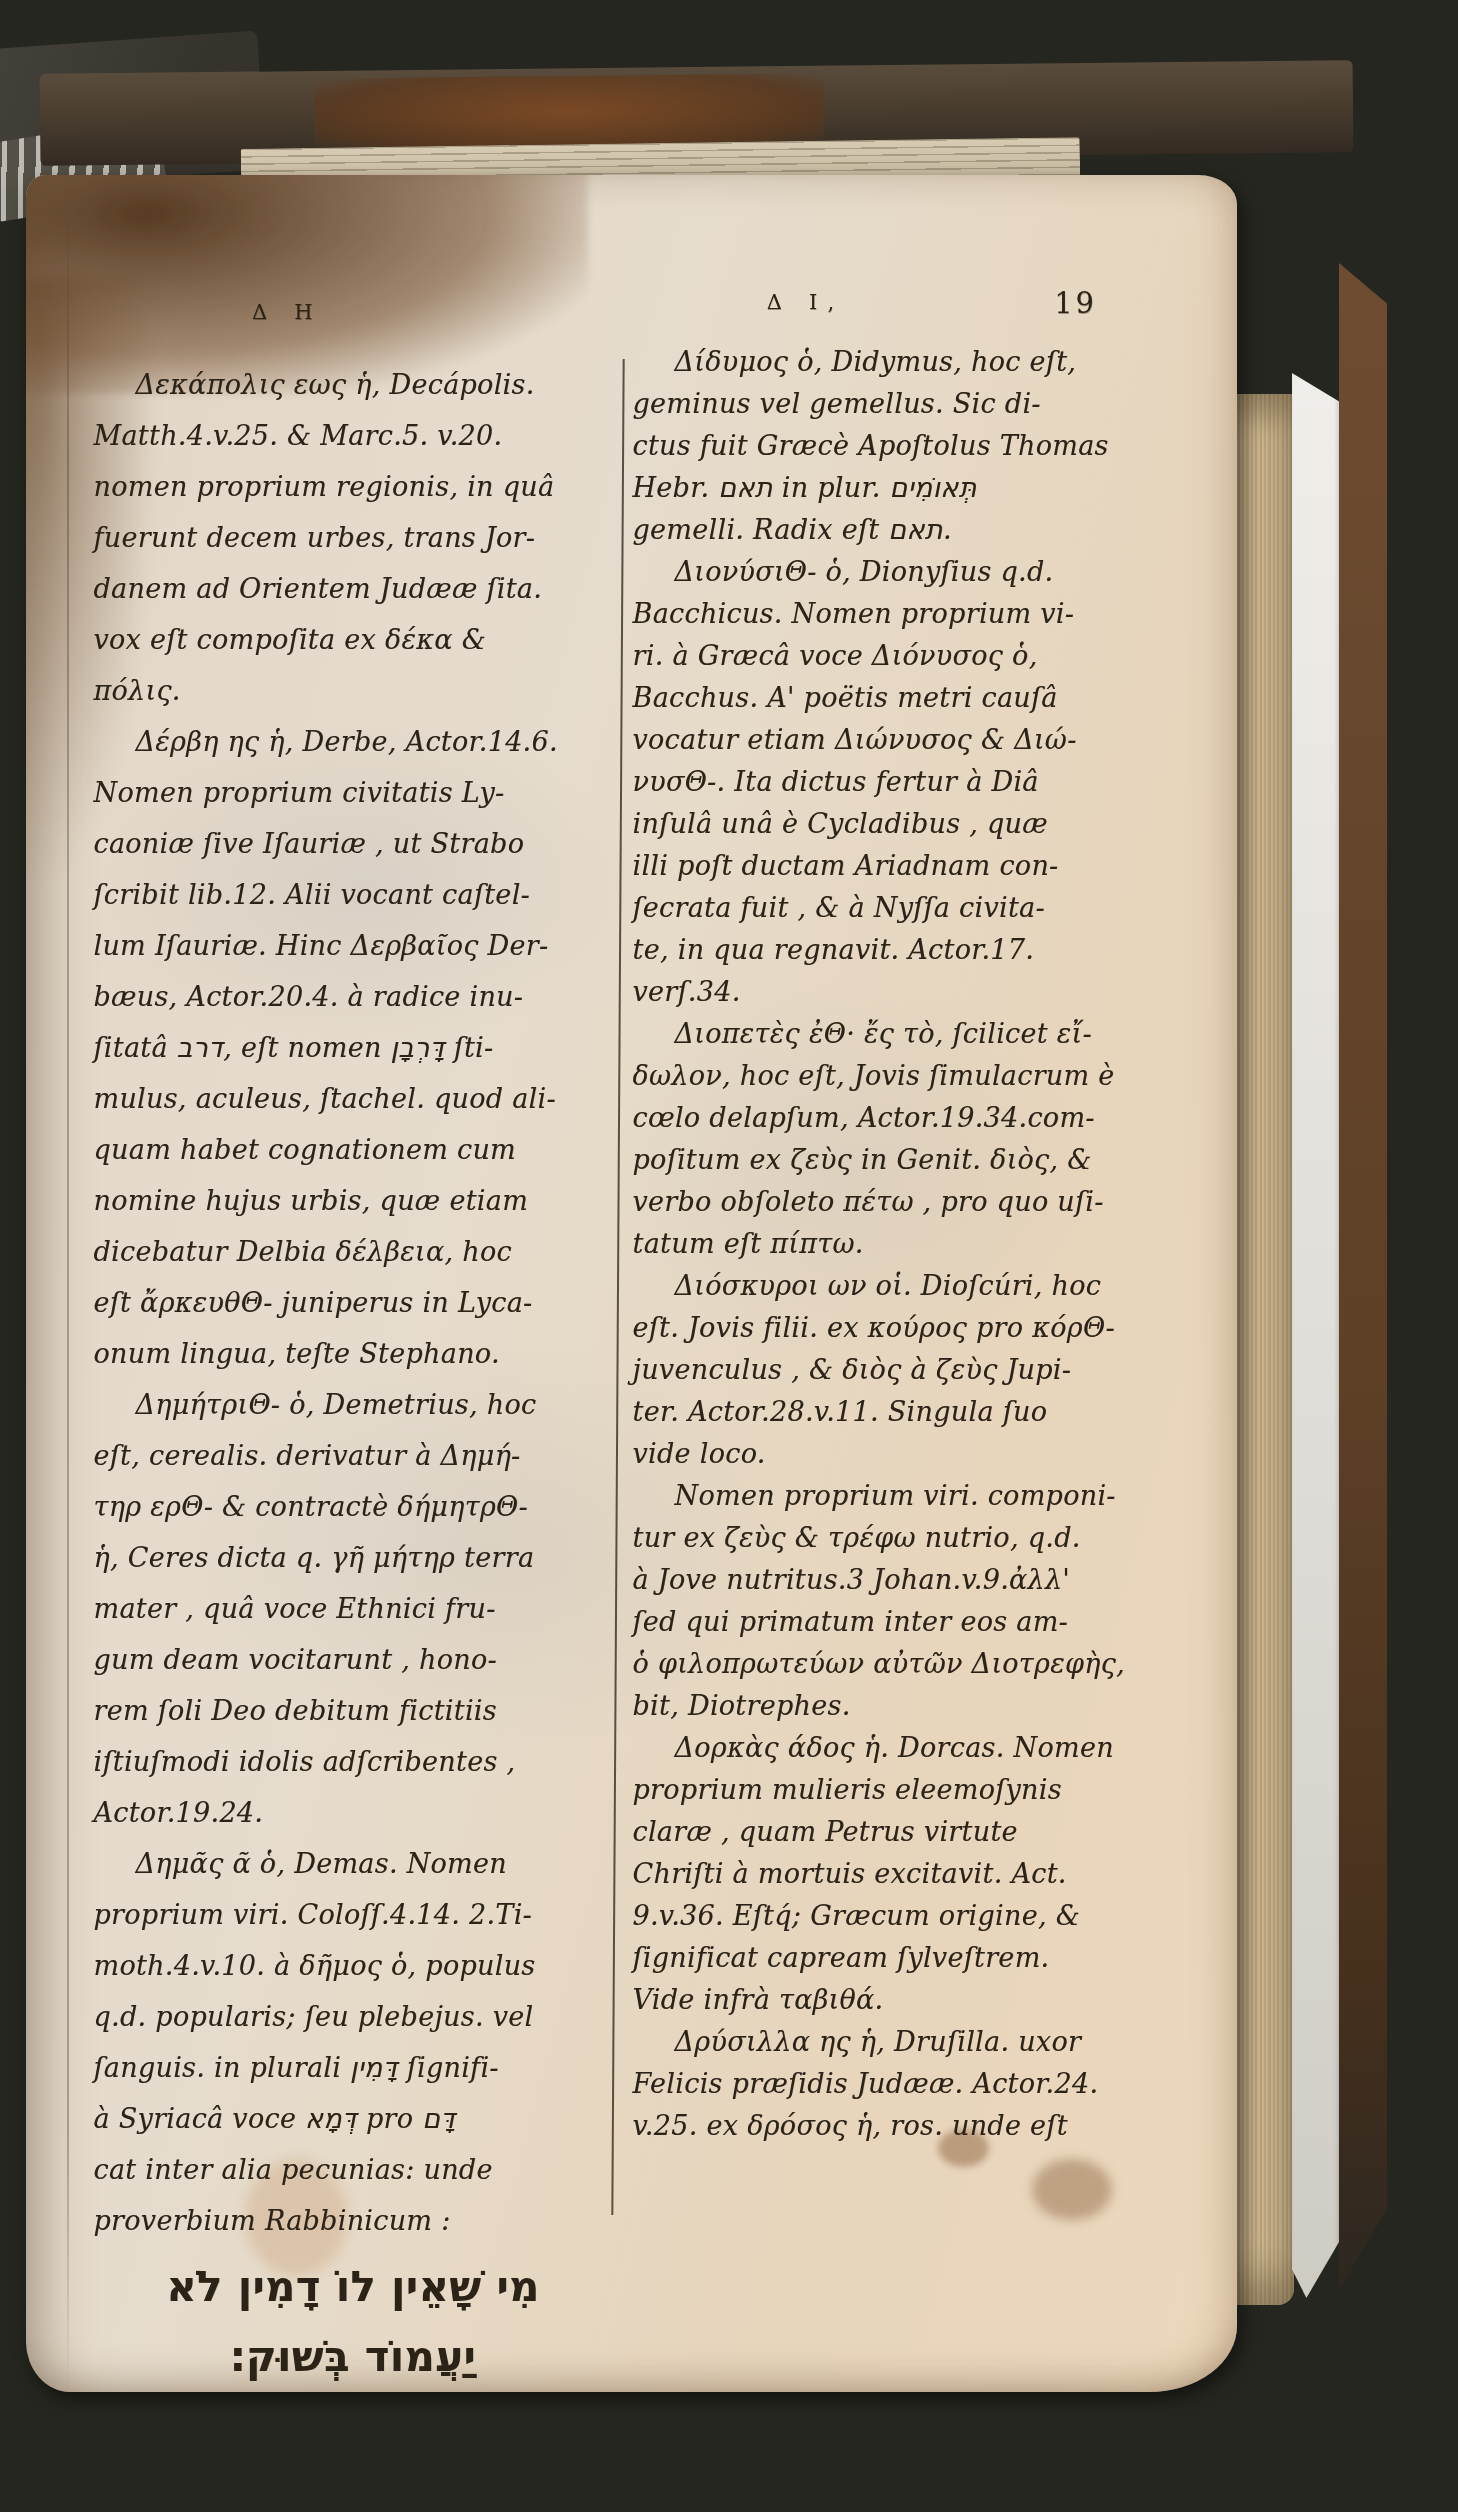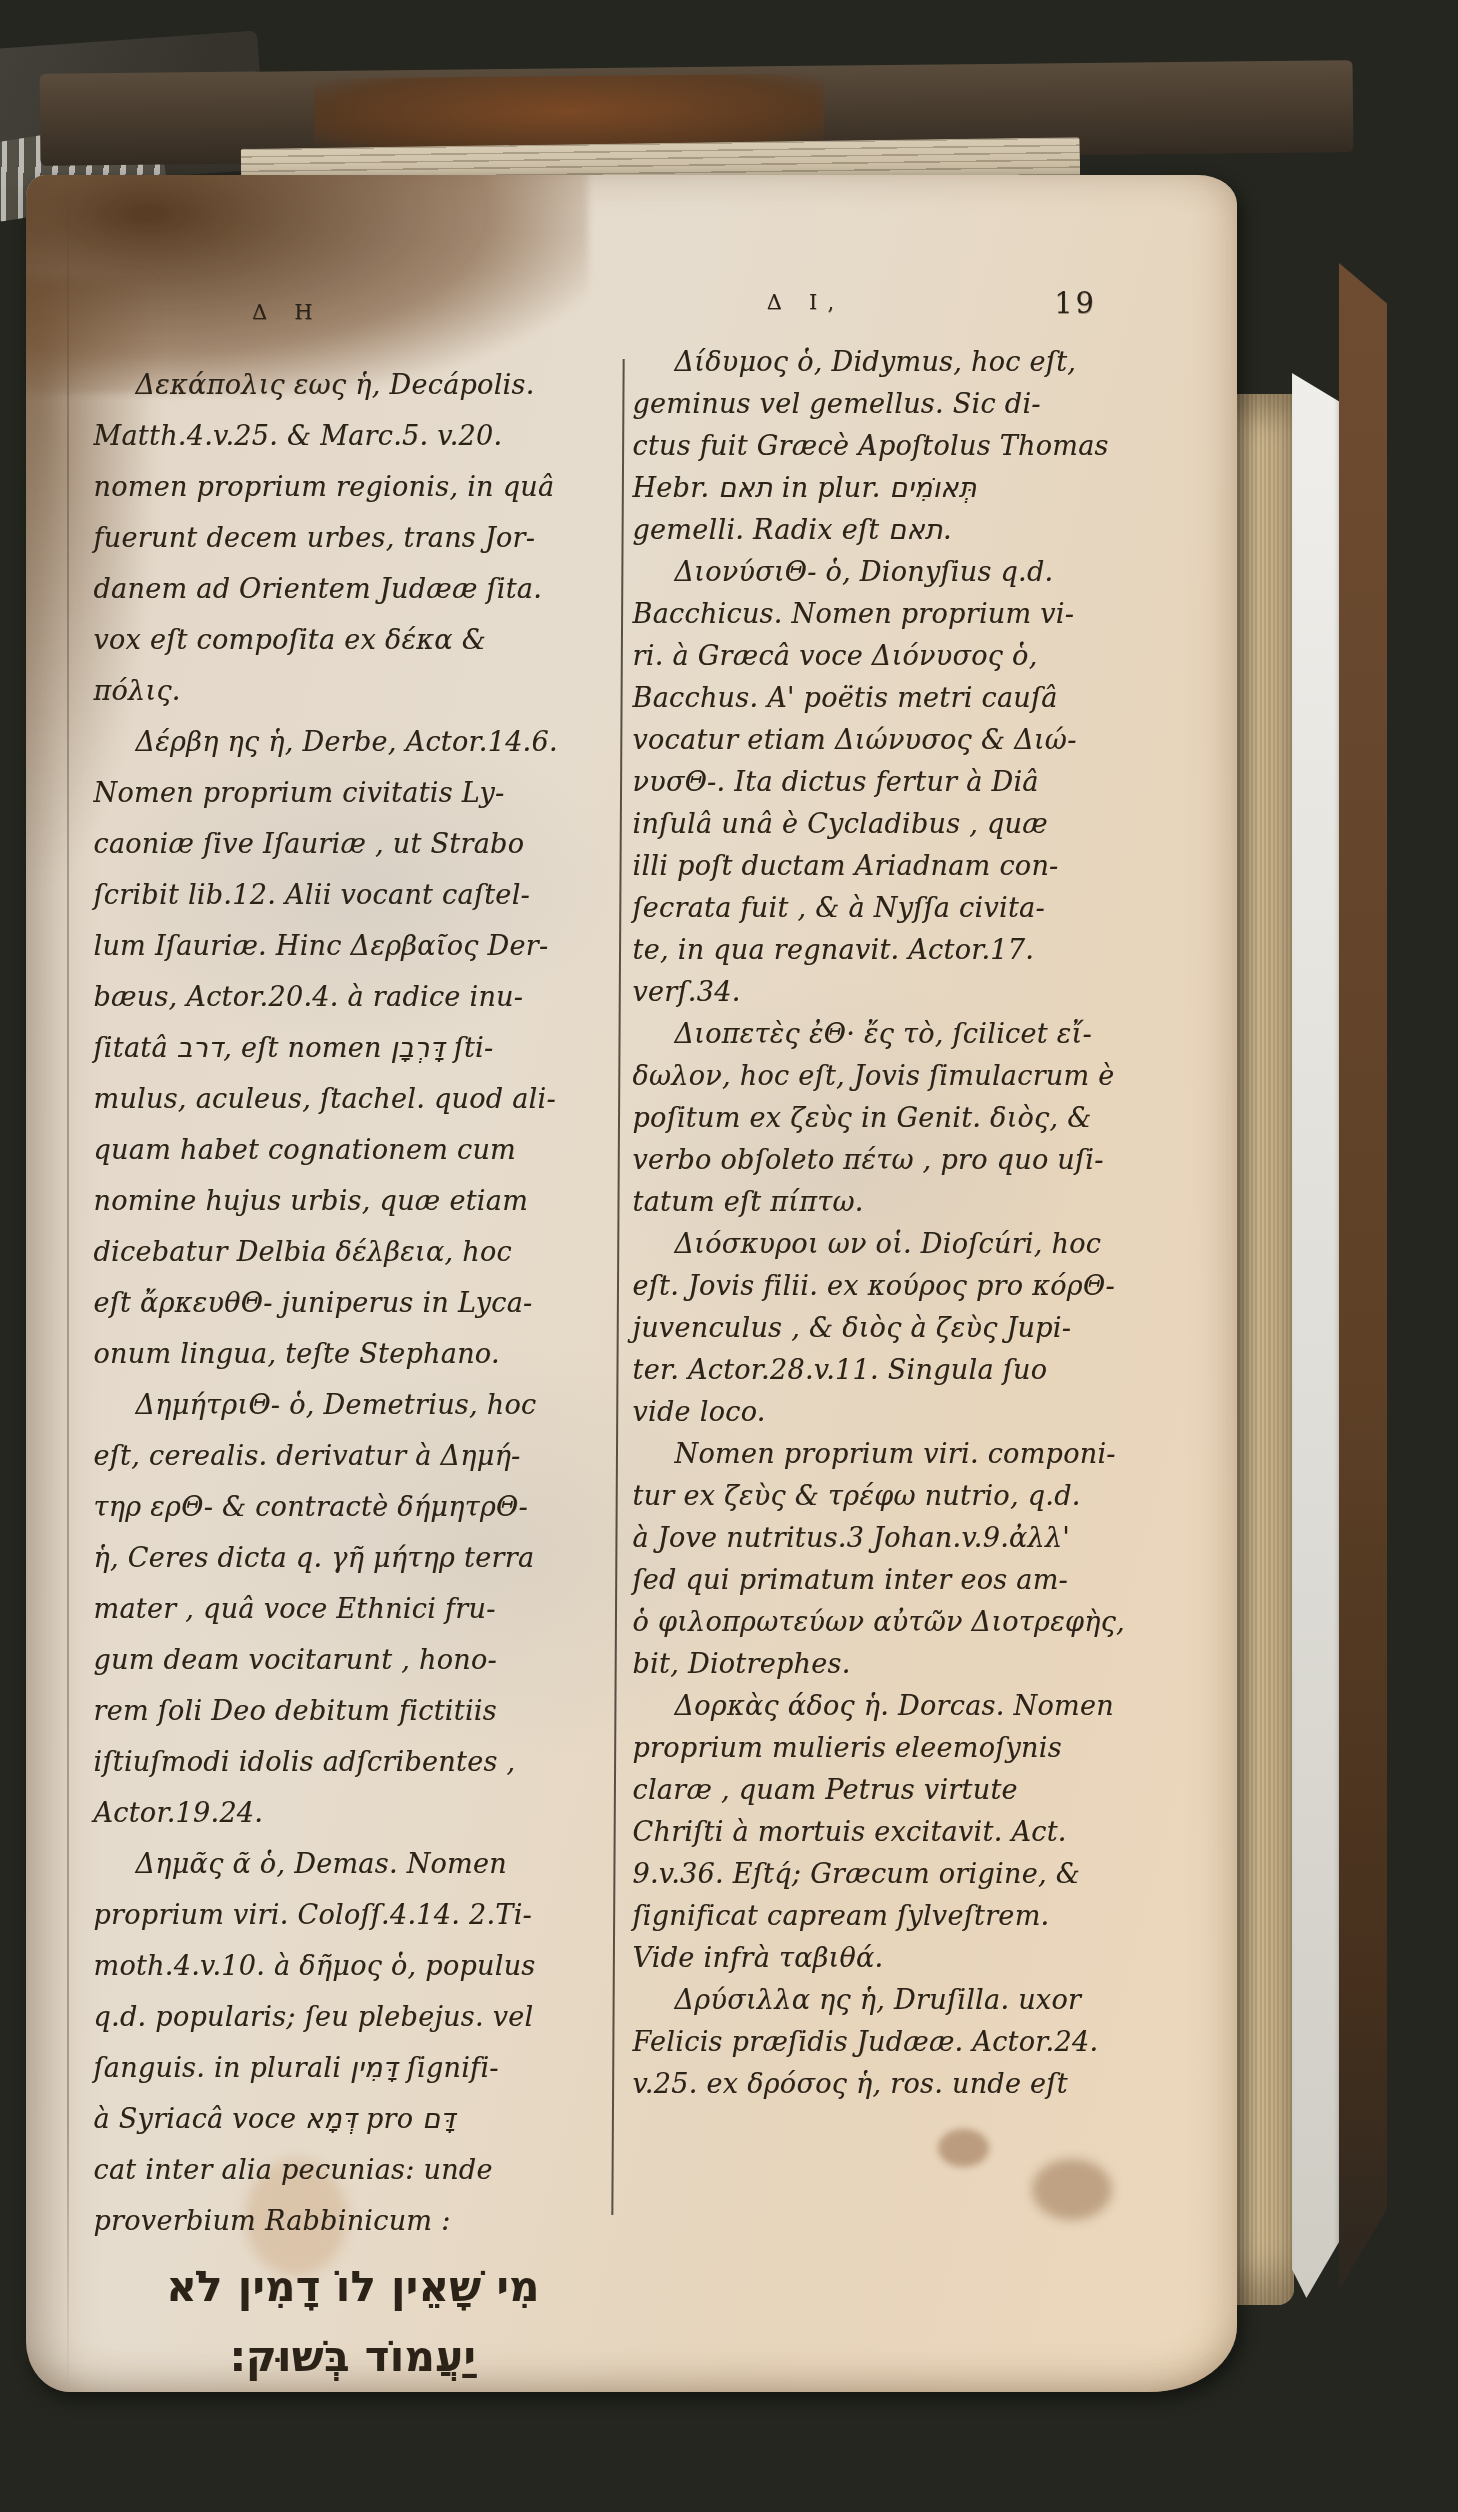--- a/index.html
+++ b/index.html
@@ -182,20 +182,21 @@
         <div class="line">νυσΘ-.  Ita dictus fertur à Diâ</div>
         <div class="line">inſulâ unâ è Cycladibus , quæ</div>
         <div class="line">illi poſt ductam Ariadnam con-</div>
         <div class="line">ſecrata fuit , &amp; à Nyſſa civita-</div>
         <div class="line">te, in qua regnavit.  Actor.17.</div>
         <div class="line">verſ.34.</div>
       </div>
       <div class="para entry">
         <div class="line">Διοπετὲς ἐΘ· ἔς τὸ, ſcilicet εἴ-</div>
         <div class="line">δωλον, hoc eſt, Jovis ſimulacrum è</div>
+        <div class="line">cœlo delapſum, Actor.19.34.com-</div>
         <div class="line">poſitum ex ζεὺς in Genit. διὸς, &amp;</div>
         <div class="line">verbo obſoleto πέτω , pro quo uſi-</div>
         <div class="line">tatum eſt πίπτω.</div>
       </div>
       <div class="para entry">
         <div class="line">Διόσκυροι ων οἱ. Dioſcúri, hoc</div>
         <div class="line">eſt. Jovis filii. ex κούρος pro κόρΘ-</div>
         <div class="line">juvenculus , &amp; διὸς à ζεὺς Jupi-</div>
         <div class="line">ter. Actor.28.v.11.  Singula ſuo</div>
         <div class="line">vide loco.</div>

